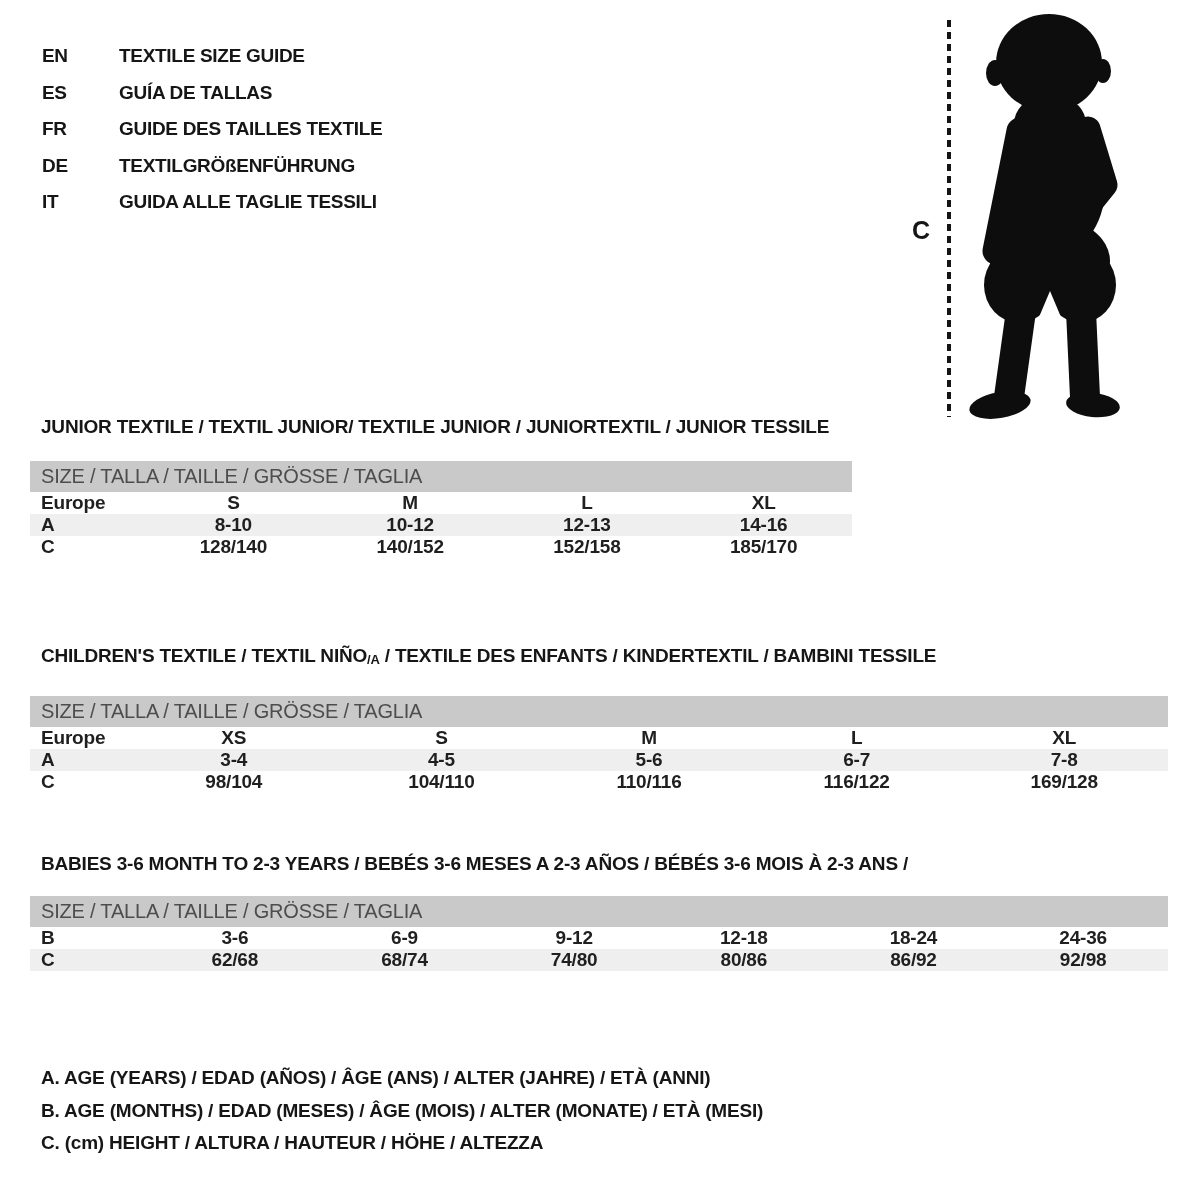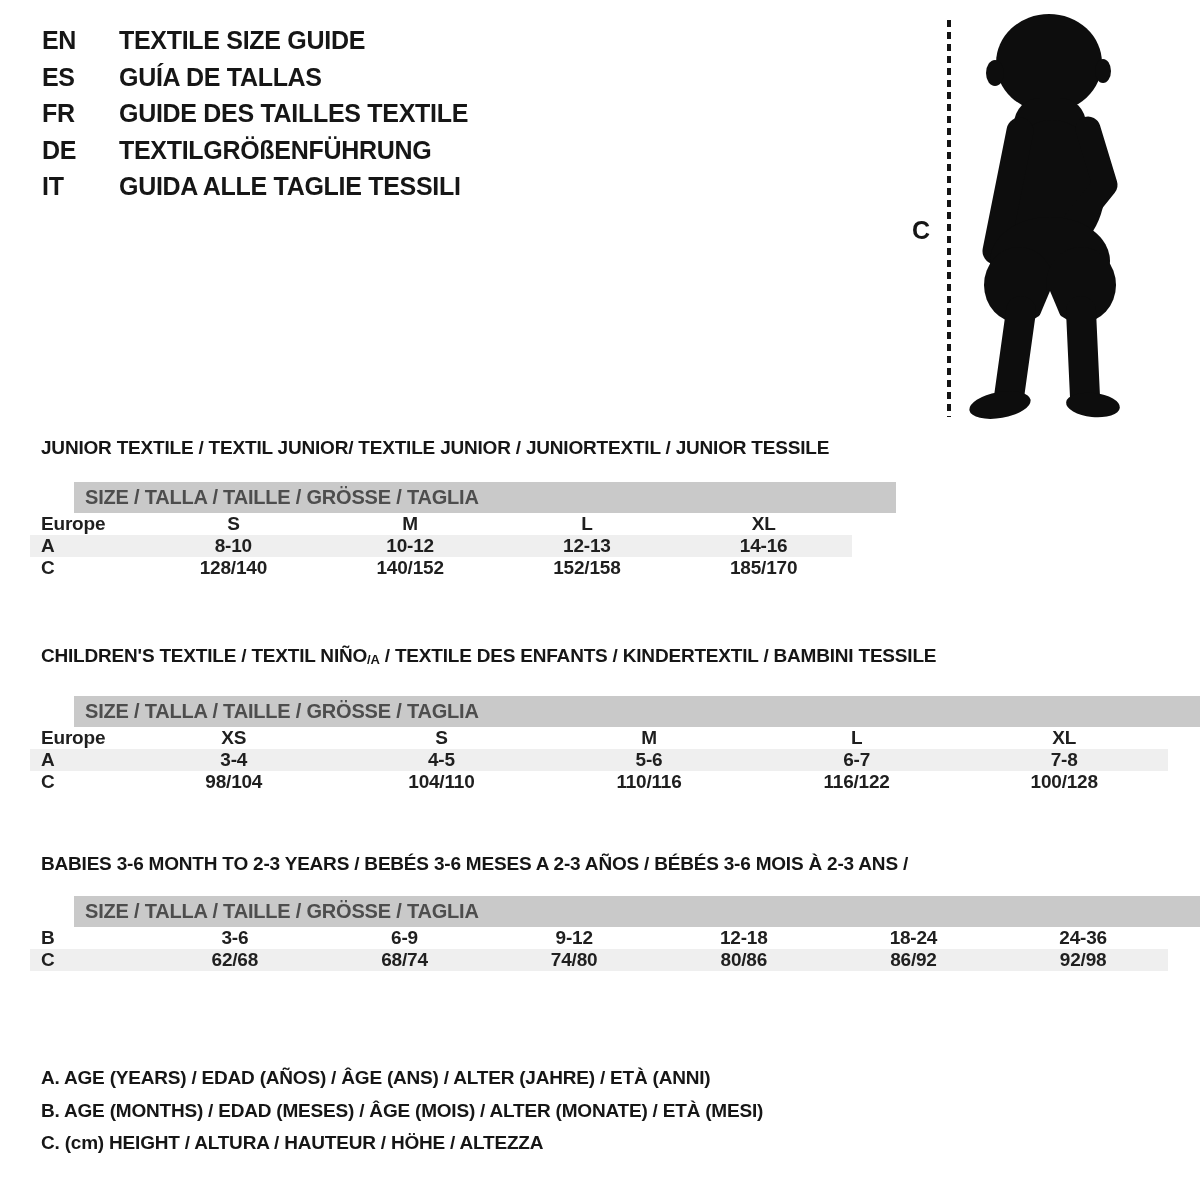--- a/index.html
+++ b/index.html
@@ -2,23 +2,23 @@
 <html><head>
 <meta charset="utf-8">
 <style>
   html,body{margin:0;padding:0;background:#ffffff;}
   #canvas{
     position:relative;width:1200px;height:1200px;background:#ffffff;
     font-family:"Liberation Sans", sans-serif;color:#161616;overflow:hidden;
   }
   
   .lang{
-    position:absolute;left:42px;top:22px;
+    position:absolute;left:42px;top:38px;
     display:grid;grid-template-columns:77px auto;
-    font-size:25px;font-weight:700;line-height:36.5px;letter-spacing:-0.3px;
+    font-size:19px;font-weight:700;line-height:36.5px;letter-spacing:-0.3px;
     white-space:nowrap;
   }
   
   .measure-line{
     position:absolute;left:947px;top:20px;width:4px;height:397px;
     background:repeating-linear-gradient(to bottom,#141414 0px,#141414 7px,transparent 7px,transparent 12px);
   }
   .measure-label{
     position:absolute;left:912px;top:216px;
     font-size:25px;font-weight:700;
@@ -27,37 +27,36 @@
   
   .sec{position:absolute;left:30px;}
   .sec-title{
     margin:0 0 0 11px;font-size:19px;font-weight:700;
     line-height:21px;letter-spacing:-0.2px;white-space:nowrap;
   }
   .sec-title.two-line{line-height:32px;white-space:normal;width:960px;}
   .tsub{font-size:13px;vertical-align:-2px;}
   .size-bar{
     background:#c9c9c9;color:#4d4d4d;height:31px;line-height:31px;
-    font-size:20px;font-weight:700;padding-left:11px;box-sizing:border-box;
+    font-size:20px;font-weight:400;padding-left:11px;box-sizing:border-box;
     letter-spacing:-0.2px;
-    margin-left:44px;
   }
   .junior-bar{margin-top:24px;}
   .children-bar{margin-top:26px;}
   .babies-bar{margin-top:16px;}
   table.size-table{
     border-collapse:collapse;table-layout:fixed;
     font-size:19px;font-weight:700;color:#1f1f1f;
   }
   table.size-table td{height:16px;text-align:center;padding:0;letter-spacing:-0.2px;}
   table.size-table td.first{text-align:left;padding-left:11px;}
   tr.alt{background:#efefef;}
   .w-junior{width:822px;}
   .w-wide{width:1138px;}
-  .sec-junior{top:437px;}
+  .sec-junior{top:416px;}
   .sec-children{top:645px;}
   .sec-babies{top:848px;}
   
   .footnotes{
     position:absolute;left:41px;top:1062px;
     font-size:19px;font-weight:700;line-height:32.5px;letter-spacing:-0.2px;
     white-space:nowrap;
   }
 </style>
 </head>
@@ -170,21 +169,21 @@
         <td>5-6</td>
         <td>6-7</td>
         <td>7-8</td>
       </tr>
       <tr>
         <td class="first">C</td>
         <td>98/104</td>
         <td>104/110</td>
         <td>110/116</td>
         <td>116/122</td>
-        <td>100/128</td>
+        <td>169/128</td>
       </tr>
     </tbody>
       </table>
   </div>
 
   <div class="sec sec-babies">
     <h2 class="sec-title two-line"><span>BABIES 3-6 MONTH TO 2-3 YEARS / BEBÉS 3-6 MESES A 2-3 AÑOS / BÉBÉS 3-6 MOIS À 2-3 ANS /</span><br></h2>
     <div class="size-bar babies-bar w-wide">
       <span>SIZE / TALLA / TAILLE / GRÖSSE / TAGLIA</span>
     </div>

